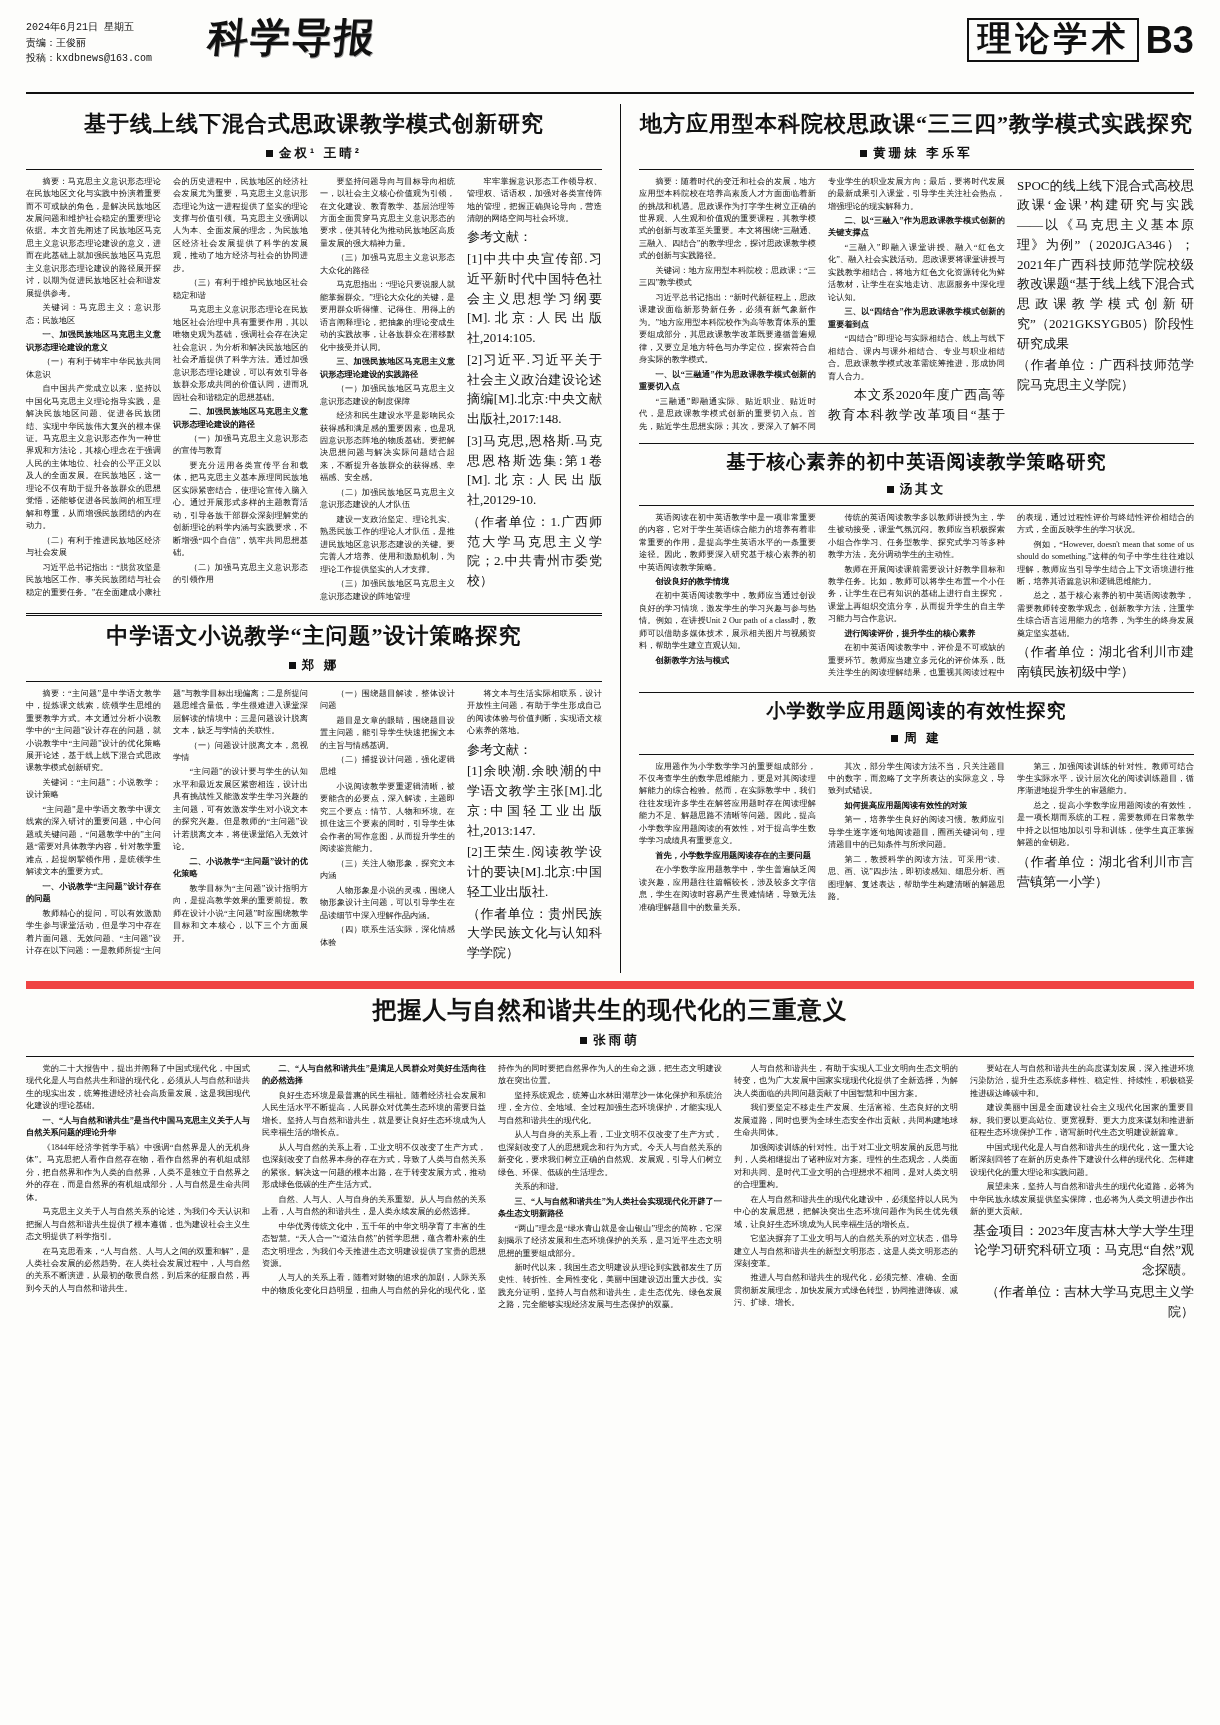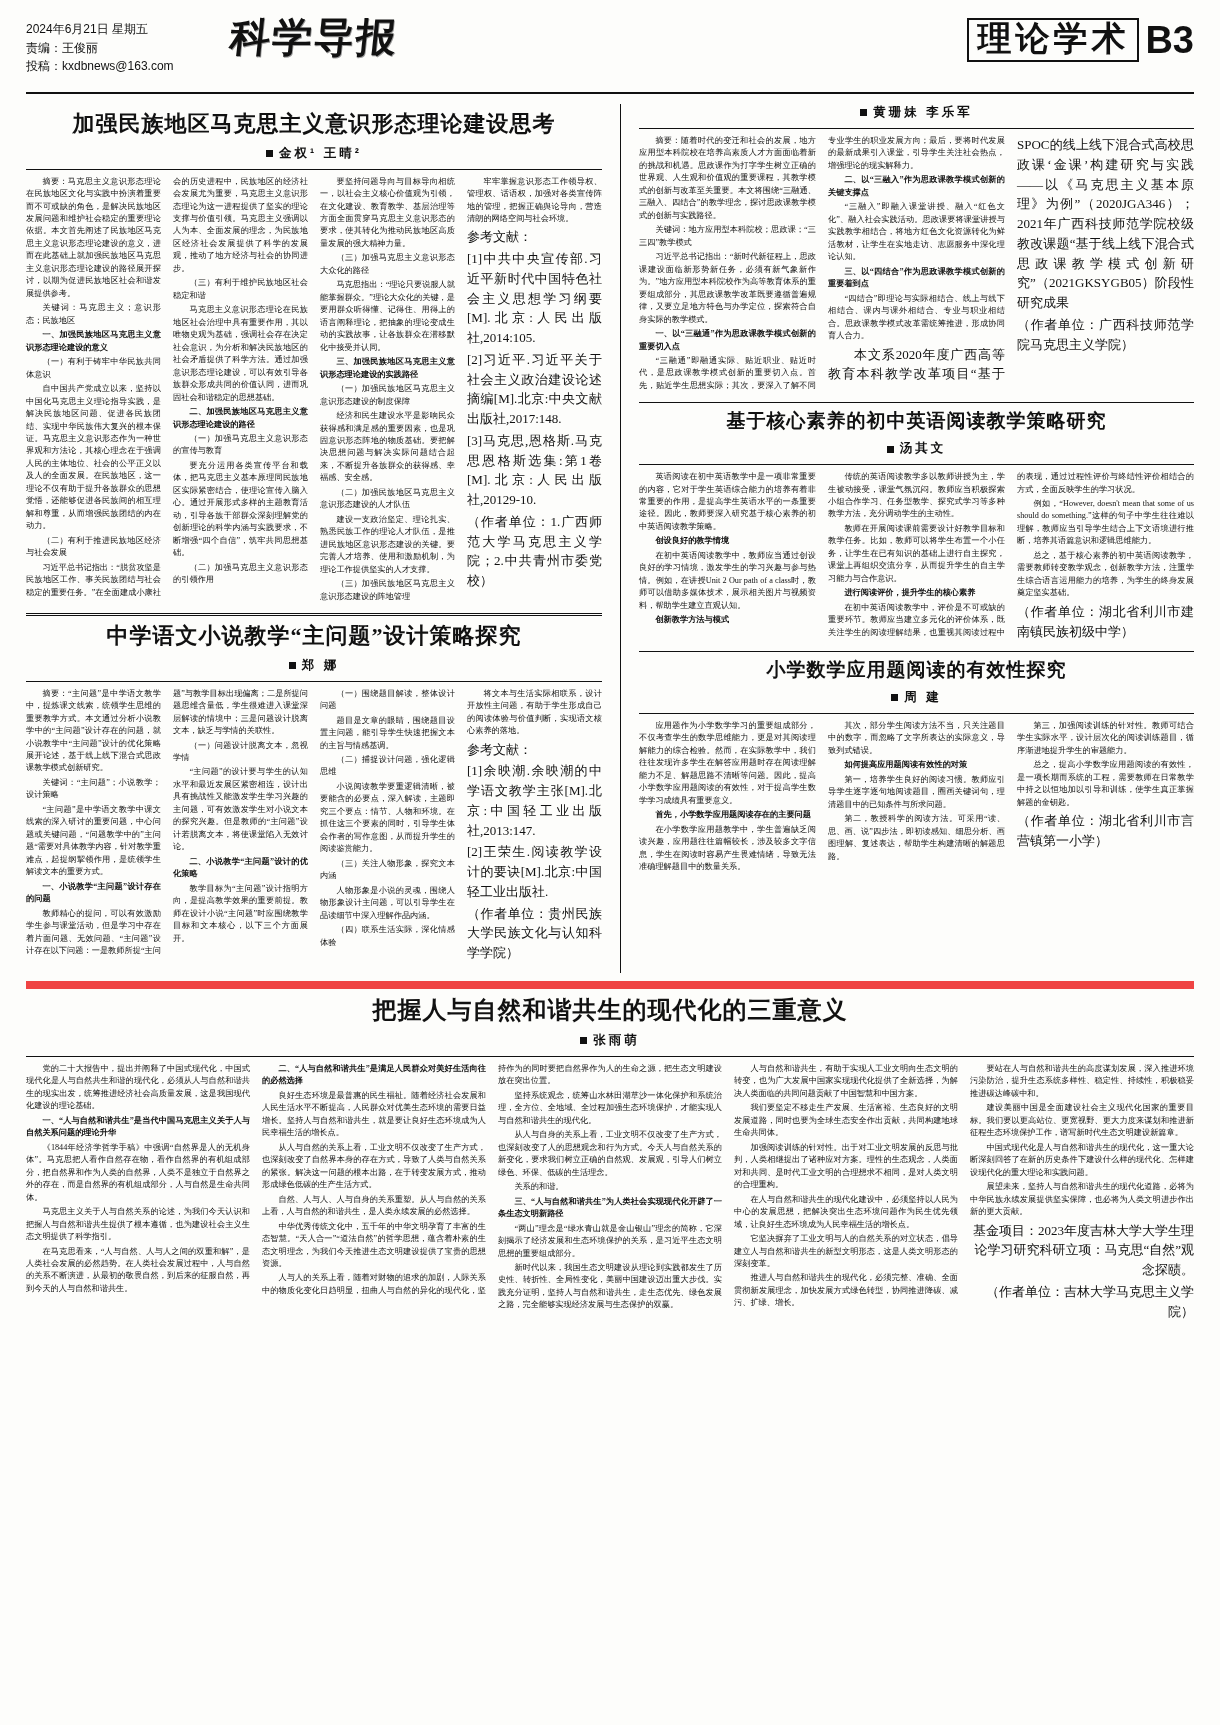--- a/index.html
+++ b/index.html
@@ -16,21 +16,21 @@
     padding:18px 26px 14px 26px;
     position:relative;
   }
   
   .masthead{
     display:flex;align-items:flex-start;justify-content:space-between;
     border-bottom:2px solid #111;
     padding-bottom:6px;
     height:68px;
   }
-  .mast-left{font-size:12px;line-height:1.55;font-family:Liberation Sans, sans-serif;padding-top:2px;}
+  .mast-left{font-size:10px;line-height:1.55;font-family:Liberation Mono, monospace;padding-top:2px;}
   .mast-left div{white-space:nowrap;}
   .mast-center{
     flex:1;display:flex;align-items:flex-start;justify-content:flex-start;
     padding-left:56px;
   }
   .paper-name{
     font-family:"Liberation Serif",serif;
     font-size:40px;font-weight:bold;letter-spacing:2px;
     line-height:1;
     transform:skewX(-6deg);
@@ -105,21 +105,21 @@
       </div>
       <span class="page-no">B3</span>
     </div>
   </div>
 
   <div class="columns-wrap">
 
     <div class="col-left">
 
       <div class="article">
-        <h1 class="art-title">加强民族地区马克思主义意识形态理论建设思考</h1>
+        <h1 class="art-title">基于线上线下混合式思政课教学模式创新研究</h1>
         <div class="byline"><span class="sq"></span><b>金权¹ 王晴²</b></div>
         <div class="rule"></div>
         <div class="body-cols c4">
           <p>摘要：马克思主义意识形态理论在民族地区文化与实践中扮演着重要而不可或缺的角色，是解决民族地区发展问题和维护社会稳定的重要理论依据。本文首先阐述了民族地区马克思主义意识形态理论建设的意义，进而在此基础上就加强民族地区马克思主义意识形态理论建设的路径展开探讨，以期为促进民族地区社会和谐发展提供参考。</p>
           <p>关键词：马克思主义；意识形态；民族地区</p>
           <p class="sub">一、加强民族地区马克思主义意识形态理论建设的意义</p>
           <p>（一）有利于铸牢中华民族共同体意识</p>
           <p>自中国共产党成立以来，坚持以中国化马克思主义理论指导实践，是解决民族地区问题、促进各民族团结、实现中华民族伟大复兴的根本保证。马克思主义意识形态作为一种世界观和方法论，其核心理念在于强调人民的主体地位、社会的公平正义以及人的全面发展。在民族地区，这一理论不仅有助于提升各族群众的思想觉悟，还能够促进各民族间的相互理解和尊重，从而增强民族团结的内在动力。</p>
           <p>（二）有利于推进民族地区经济与社会发展</p>
           <p>习近平总书记指出：“脱贫攻坚是民族地区工作、事关民族团结与社会稳定的重要任务。”在全面建成小康社会的历史进程中，民族地区的经济社会发展尤为重要，马克思主义意识形态理论为这一进程提供了坚实的理论支撑与价值引领。马克思主义强调以人为本、全面发展的理念，为民族地区经济社会发展提供了科学的发展观，推动了地方经济与社会的协同进步。</p>
@@ -178,20 +178,21 @@
         </div>
       </div>
 
     </div>
 
     <div class="vrule"></div>
 
     <div class="col-right">
 
       <div class="article">
+        <h1 class="art-title">地方应用型本科院校思政课“三三四”教学模式实践探究</h1>
         <div class="byline"><span class="sq"></span><b>黄珊妹 李乐军</b></div>
         <div class="rule"></div>
         <div class="body-cols c3">
           <p>摘要：随着时代的变迁和社会的发展，地方应用型本科院校在培养高素质人才方面面临着新的挑战和机遇。思政课作为打字学生树立正确的世界观、人生观和价值观的重要课程，其教学模式的创新与改革至关重要。本文将围绕“三融通、三融入、四结合”的教学理念，探讨思政课教学模式的创新与实践路径。</p>
           <p>关键词：地方应用型本科院校；思政课；“三三四”教学模式</p>
           <p>习近平总书记指出：“新时代新征程上，思政课建设面临新形势新任务，必须有新气象新作为。”地方应用型本科院校作为高等教育体系的重要组成部分，其思政课教学改革既要遵循普遍规律，又要立足地方特色与办学定位，探索符合自身实际的教学模式。</p>
           <p class="sub">一、以“三融通”作为思政课教学模式创新的重要切入点</p>
           <p>“三融通”即融通实际、贴近职业、贴近时代，是思政课教学模式创新的重要切入点。首先，贴近学生思想实际；其次，要深入了解不同专业学生的职业发展方向；最后，要将时代发展的最新成果引入课堂，引导学生关注社会热点，增强理论的现实解释力。</p>
           <p class="sub">二、以“三融入”作为思政课教学模式创新的关键支撑点</p>
           <p>“三融入”即融入课堂讲授、融入“红色文化”、融入社会实践活动。思政课要将课堂讲授与实践教学相结合，将地方红色文化资源转化为鲜活教材，让学生在实地走访、志愿服务中深化理论认知。</p>

